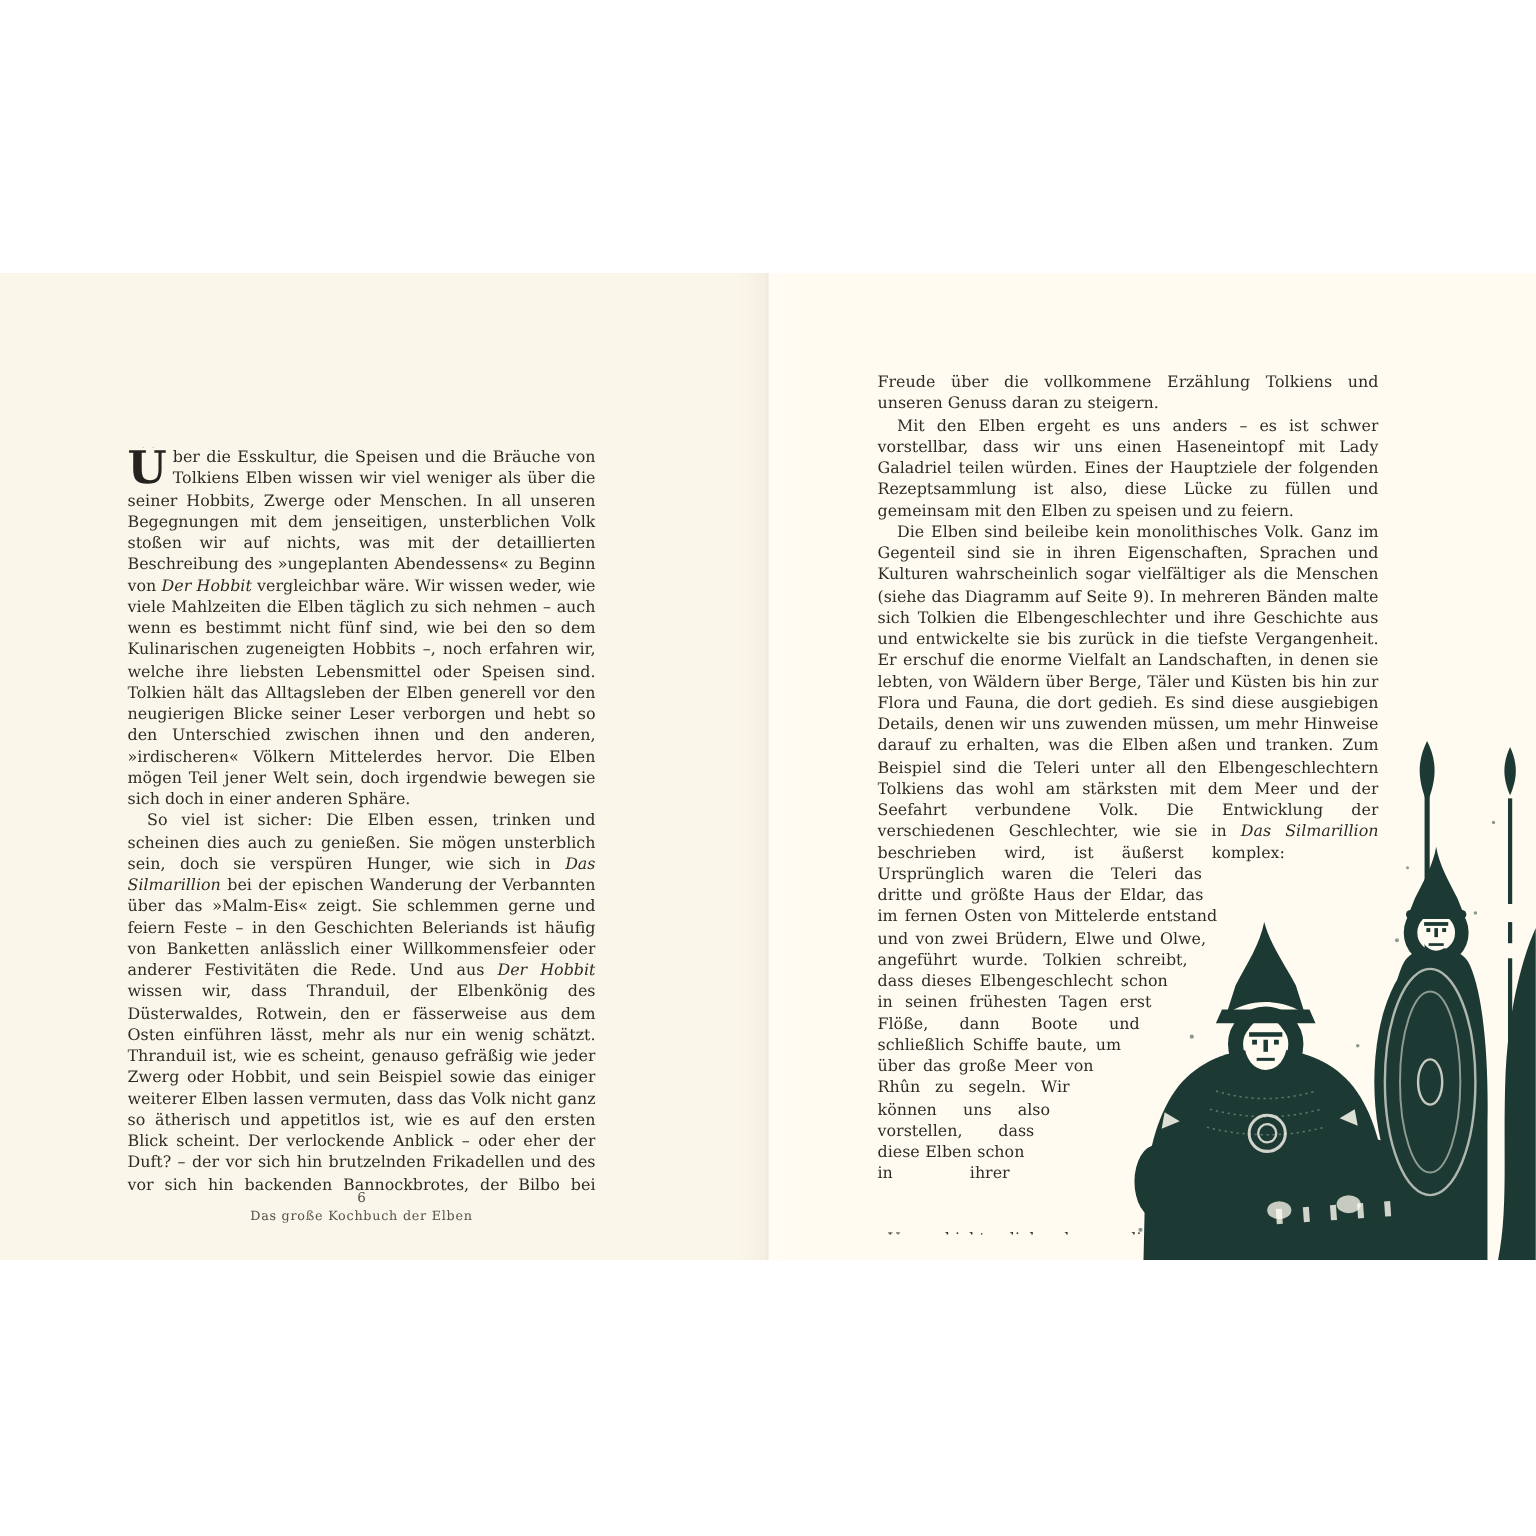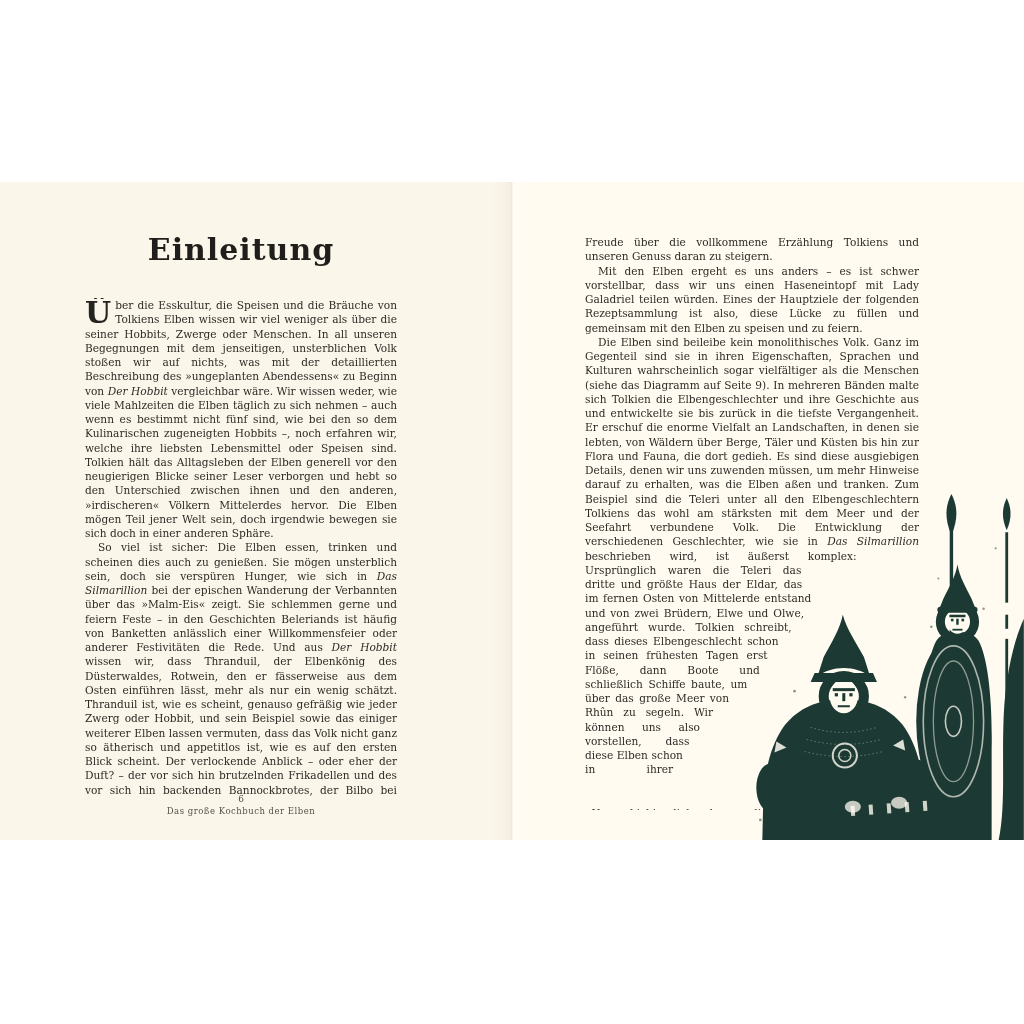--- a/index.html
+++ b/index.html
@@ -11,39 +11,38 @@
   .spread{position:absolute;top:182px;left:0;width:1024px;height:658px;}
   .page{position:absolute;top:0;height:658px;width:512px;}
   .page-left{left:0;background:var(--page-left);}
   .page-right{left:512px;background:var(--page-right);}
   .gutter{position:absolute;top:0;left:492px;width:40px;height:658px;pointer-events:none;
     background:linear-gradient(90deg,rgba(90,70,40,0) 0%,rgba(90,70,40,0.04) 45%,rgba(90,70,40,0.07) 50%,rgba(255,255,255,0.3) 53%,rgba(90,70,40,0) 100%);}
   .heading{position:absolute;left:85px;top:50px;width:312px;text-align:center;
     font-family:"DejaVu Serif",serif;font-weight:700;font-size:30px;letter-spacing:1px;color:#1f1e1a;}
   .textcol{font-size:10.6px;line-height:14.25px;color:var(--text);text-align:justify;}
   .left-col{position:absolute;left:85px;top:116px;width:312px;height:500px;overflow:hidden;}
-  .right-col{position:absolute;left:73px;top:53px;width:334px;height:575px;overflow:hidden;}
+  .right-col{position:absolute;left:73px;top:66px;width:334px;height:575px;overflow:hidden;}
   .para{text-indent:13px;}
   .para.no-indent{text-indent:0;}
   .dropcap{float:left;font-size:30px;line-height:25px;font-weight:700;color:#24231f;margin:2px 4px 0 0;}
   .wrap-shape{float:right;width:262px;height:570px;
     shape-outside:polygon(100% 57%, 57% 59.5%, 64% 64.5%, 55% 69.5%, 45% 74.5%, 39% 79.5%, 25% 84.5%, 15% 89.5%, 10% 94.5%, 0% 99%, 0% 100%, 100% 100%);
     shape-margin:5px;}
   .footer{position:absolute;left:85px;top:612px;width:312px;text-align:center;color:#55514a;}
   .pagenum{font-size:9px;margin-bottom:2px;}
   .runtitle{font-size:8.5px;letter-spacing:0.5px;font-weight:400;}
   .illustration{position:absolute;right:0;bottom:0;width:292px;height:352px;}
 </style>
 </head>
 <body>
 
 <div class="spread">
 
   <div class="page page-left">
-    <h1 class="heading">Einleitung</h1>
     <div class="textcol left-col">
         <p class="para no-indent"><span class="dropcap">Ü</span>ber die Esskultur, die Speisen und die Bräuche von Tolkiens Elben wissen wir viel weniger als über die seiner Hobbits, Zwerge oder Menschen. In all unseren Begegnungen mit dem jenseitigen, unsterblichen Volk stoßen wir auf nichts, was mit der detaillierten Beschreibung des »ungeplanten Abendessens« zu Beginn von <i>Der Hobbit</i> vergleichbar wäre. Wir wissen weder, wie viele Mahlzeiten die Elben täglich zu sich nehmen – auch wenn es bestimmt nicht fünf sind, wie bei den so dem Kulinarischen zugeneigten Hobbits –, noch erfahren wir, welche ihre liebsten Lebensmittel oder Speisen sind. Tolkien hält das Alltagsleben der Elben generell vor den neugierigen Blicke seiner Leser verborgen und hebt so den Unterschied zwischen ihnen und den anderen, »irdischeren« Völkern Mittelerdes hervor. Die Elben mögen Teil jener Welt sein, doch irgendwie bewegen sie sich doch in einer anderen Sphäre.</p>
         <p class="para">So viel ist sicher: Die Elben essen, trinken und scheinen dies auch zu genießen. Sie mögen unsterblich sein, doch sie verspüren Hunger, wie sich in <i>Das Silmarillion</i> bei der epischen Wanderung der Verbannten über das »Malm-Eis« zeigt. Sie schlemmen gerne und feiern Feste – in den Geschichten Beleriands ist häufig von Banketten anlässlich einer Willkommensfeier oder anderer Festivitäten die Rede. Und aus <i>Der Hobbit</i> wissen wir, dass Thranduil, der Elbenkönig des Düsterwaldes, Rotwein, den er fässerweise aus dem Osten einführen lässt, mehr als nur ein wenig schätzt. Thranduil ist, wie es scheint, genauso gefräßig wie jeder Zwerg oder Hobbit, und sein Beispiel sowie das einiger weiterer Elben lassen vermuten, dass das Volk nicht ganz so ätherisch und appetitlos ist, wie es auf den ersten Blick scheint. Der verlockende Anblick – oder eher der Duft? – der vor sich hin brutzelnden Frikadellen und des vor sich hin backenden Bannockbrotes, der Bilbo bei seinem ersten Besuch in Bruchtal auf seiner Reise zum Erebor empfängt, lässt ein differenzierteres Bild der Elbenküche entstehen, als es die ansonsten in der Erzählung vorherrschenden Erfrischungen, das gesammelte Obst und Gemüse und das nahrhafte Lembas-Brot vermuten lassen. Elben sind mit Sicherheit keine veganen Asketen (jedenfalls nicht ausschließlich).</p>
       </div>
     <div class="footer">
       <div class="pagenum">6</div>
       <div class="runtitle">Das große Kochbuch der Elben</div>
     </div>
   </div>
 

